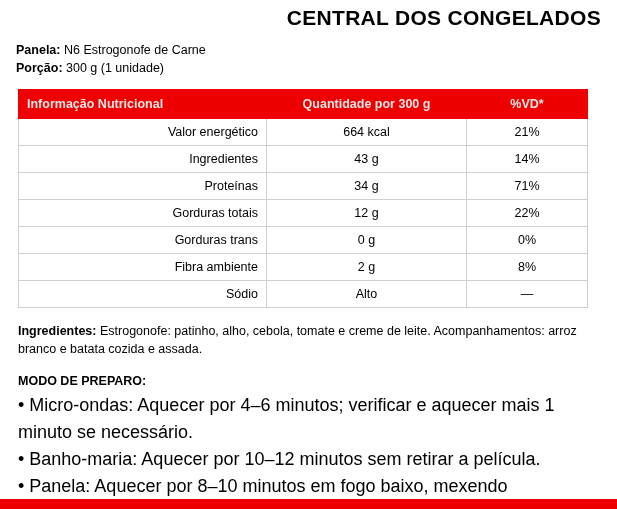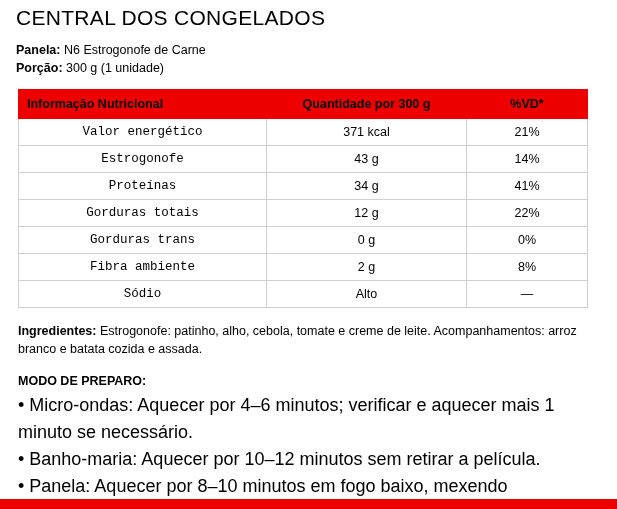--- a/index.html
+++ b/index.html
@@ -14,23 +14,23 @@
     color: #000000;
     position: relative;
     overflow: hidden;
   }
   .page {
     padding: 0 16px;
     box-sizing: border-box;
     width: 617px;
   }
   .title {
-    text-align: left;
+    text-align: right;
     font-size: 21px;
-    font-weight: normal;
+    font-weight: bold;
     letter-spacing: 0.3px;
     margin: 6px 0 12px 0;
     color: #000;
   }
   .meta-line {
     font-size: 12.5px;
     margin: 1px 0;
     line-height: 1.35;
   }
   .meta-line b {
@@ -38,39 +38,38 @@
   }
   table.nutri {
     border-collapse: collapse;
     width: 569px;
     margin: 12px 0 0 2px;
     font-size: 12.5px;
     table-layout: fixed;
   }
   table.nutri th {
     background: #ee0000;
-    color: #000000;
+    color: #e5e5e5;
     font-weight: bold;
     font-size: 12.5px;
     padding: 7px 8px;
     border: 1px solid #ee0000;
     text-align: center;
   }
   table.nutri th.left {
     text-align: left;
   }
   table.nutri td {
     border: 1px solid #cfcfcf;
     padding: 6px 8px;
     text-align: center;
     height: 14px;
   }
   table.nutri td.label {
-    text-align: center;
-    font-family: Liberation Mono, monospace;
+    text-align: right;
   }
   .col1 { width: 248px; }
   .col2 { width: 200px; }
   .col3 { width: 121px; }
 
   .section {
     font-size: 12.5px;
     line-height: 1.45;
     margin-top: 14px;
     margin-left: 2px;
@@ -121,32 +120,32 @@
     <thead>
       <tr>
         <th class="left">Informação Nutricional</th>
         <th>Quantidade por 300 g</th>
         <th>%VD*</th>
       </tr>
     </thead>
     <tbody>
       <tr>
         <td class="label">Valor energético</td>
-        <td>371 kcal</td>
+        <td>664 kcal</td>
         <td>21%</td>
       </tr>
       <tr>
-        <td class="label">Estrogonofe</td>
+        <td class="label">Ingredientes</td>
         <td>43 g</td>
         <td>14%</td>
       </tr>
       <tr>
         <td class="label">Proteínas</td>
         <td>34 g</td>
-        <td>41%</td>
+        <td>71%</td>
       </tr>
       <tr>
         <td class="label">Gorduras totais</td>
         <td>12 g</td>
         <td>22%</td>
       </tr>
       <tr>
         <td class="label">Gorduras trans</td>
         <td>0 g</td>
         <td>0%</td>

